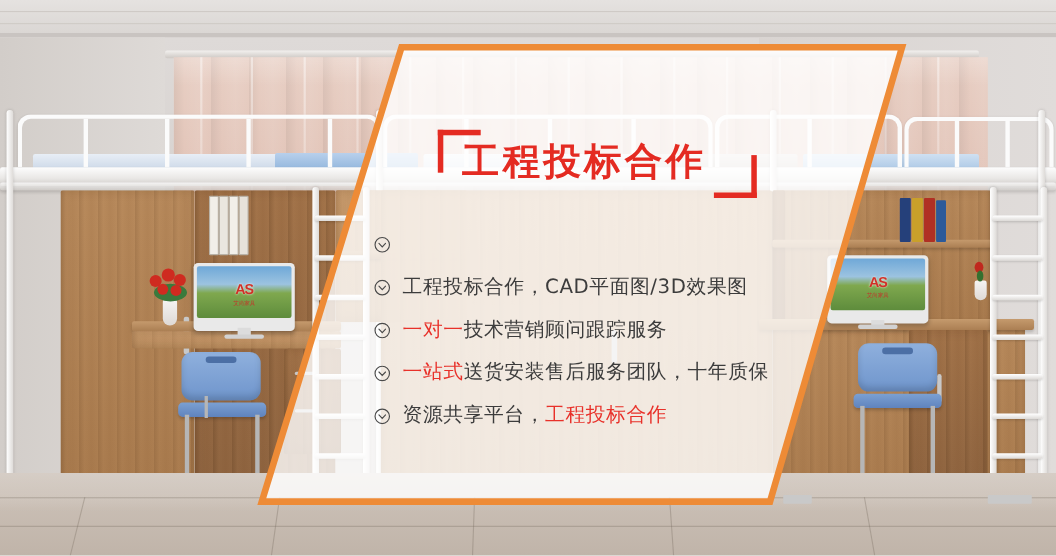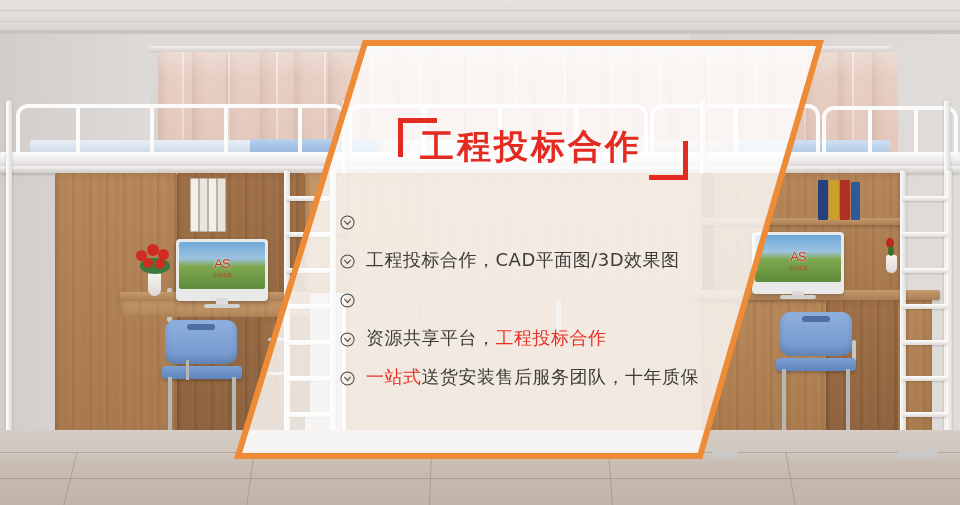--- a/index.html
+++ b/index.html
@@ -78,21 +78,21 @@
   .handle{position:absolute;background:#c8c8c8;border-radius:2px;}
   .metalfoot{position:absolute;background:#c9c9c9;border-radius:1px;}
 
   
   .monitor{position:absolute;background:#e9e9e9;border-radius:4px;
     padding:3px;box-shadow:0 2px 4px rgba(0,0,0,.25);box-sizing:border-box;}
   .screen{position:absolute;left:3px;top:3px;right:3px;bottom:12px;
     background:linear-gradient(180deg,#6fa8d8 0%,#9cc3e0 35%,#7fa84e 52%,#5e8c3c 100%);
     border-radius:2px;overflow:hidden;}
   .logo{position:absolute;left:50%;top:45%;transform:translate(-50%,-50%);
-    color:#d03128;font-weight:normal;letter-spacing:-1px;text-shadow:0 0 2px #fff;}
+    color:#d03128;font-weight:bold;letter-spacing:-1px;text-shadow:0 0 2px #fff;}
   .stand{position:absolute;background:#dcdcdc;}
   .base{position:absolute;background:#d2d2d2;border-radius:2px;}
 
   
   .chairback{position:absolute;background:linear-gradient(180deg,#8fb0dd,#6f95cc);
     border-radius:10px;box-shadow:inset 0 -4px 6px rgba(0,0,0,.15);}
   .chairback:before{content:"";position:absolute;left:30%;top:4px;width:40%;height:6px;
     background:#4c6fa5;border-radius:4px;}
   .chairseat{position:absolute;background:linear-gradient(180deg,#7ba0d2,#5f83bd);
     border-radius:4px;box-shadow:0 2px 3px rgba(0,0,0,.2);}
@@ -355,33 +355,34 @@
           <polyline points="4.8,6.6 8,10 11.2,6.6" fill="none" stroke="#4a4a4a" stroke-width="1.1" stroke-linecap="round"></polyline>
         </svg>
         <span class="li-text"><span>工程投标合作，CAD平面图/3D效果图</span><span class="hl"></span><span></span></span>
       </div>
 
       <div class="li">
         <svg class="bullet" viewBox="0 0 16 16">
           <circle cx="8" cy="8" r="7" fill="none" stroke="#4a4a4a" stroke-width="1.1"></circle>
           <polyline points="4.8,6.6 8,10 11.2,6.6" fill="none" stroke="#4a4a4a" stroke-width="1.1" stroke-linecap="round"></polyline>
         </svg>
+        <span class="li-text"><span></span><span class="hl">一对一</span><span>技术营销顾问跟踪服务</span></span>
+      </div>
+
+      <div class="li">
+        <svg class="bullet" viewBox="0 0 16 16">
+          <circle cx="8" cy="8" r="7" fill="none" stroke="#4a4a4a" stroke-width="1.1"></circle>
+          <polyline points="4.8,6.6 8,10 11.2,6.6" fill="none" stroke="#4a4a4a" stroke-width="1.1" stroke-linecap="round"></polyline>
+        </svg>
+        <span class="li-text"><span></span><span class="hl">一站式</span><span>送货安装售后服务团队，十年质保</span></span>
       </div>
 
       <div class="li">
         <svg class="bullet" viewBox="0 0 16 16">
           <circle cx="8" cy="8" r="7" fill="none" stroke="#4a4a4a" stroke-width="1.1"></circle>
           <polyline points="4.8,6.6 8,10 11.2,6.6" fill="none" stroke="#4a4a4a" stroke-width="1.1" stroke-linecap="round"></polyline>
         </svg>
         <span class="li-text"><span>资源共享平台，</span><span class="hl">工程投标合作</span><span></span></span>
-      </div>
-
-      <div class="li">
-        <svg class="bullet" viewBox="0 0 16 16">
-          <circle cx="8" cy="8" r="7" fill="none" stroke="#4a4a4a" stroke-width="1.1"></circle>
-          <polyline points="4.8,6.6 8,10 11.2,6.6" fill="none" stroke="#4a4a4a" stroke-width="1.1" stroke-linecap="round"></polyline>
-        </svg>
-        <span class="li-text"><span></span><span class="hl">一站式</span><span>送货安装售后服务团队，十年质保</span></span>
       </div>
 
     </div>
   </div>
 </div>
 
 </body></html>

